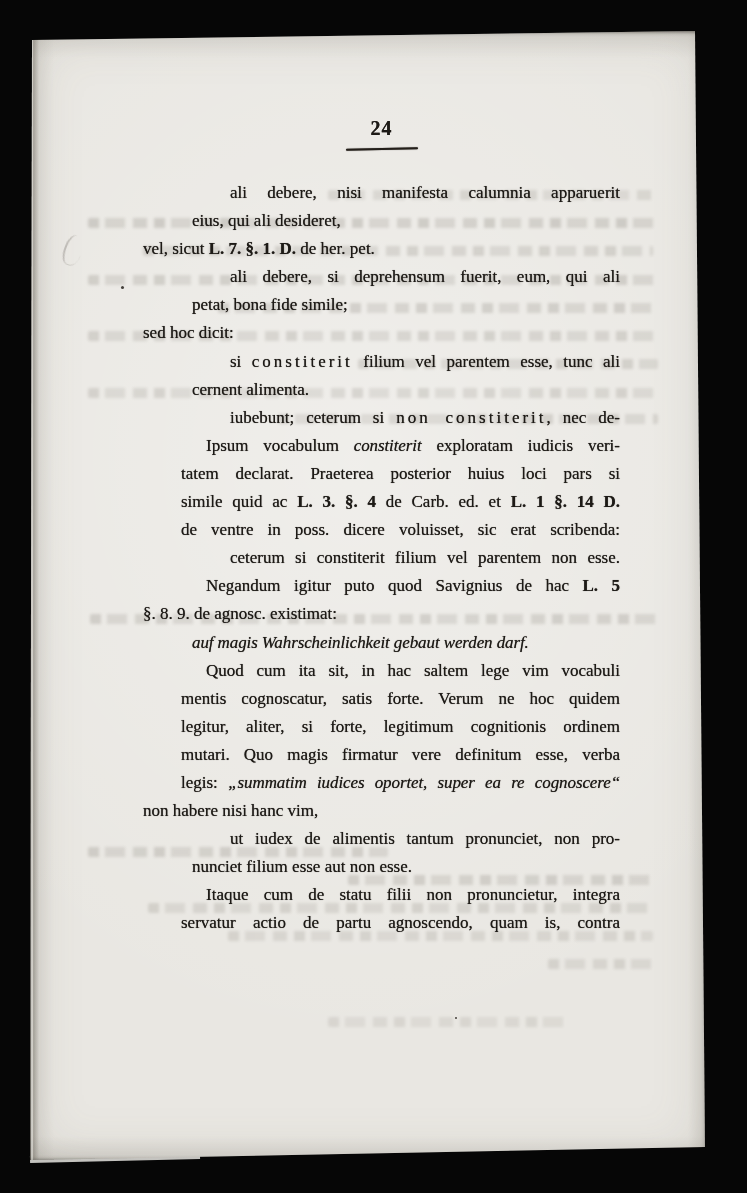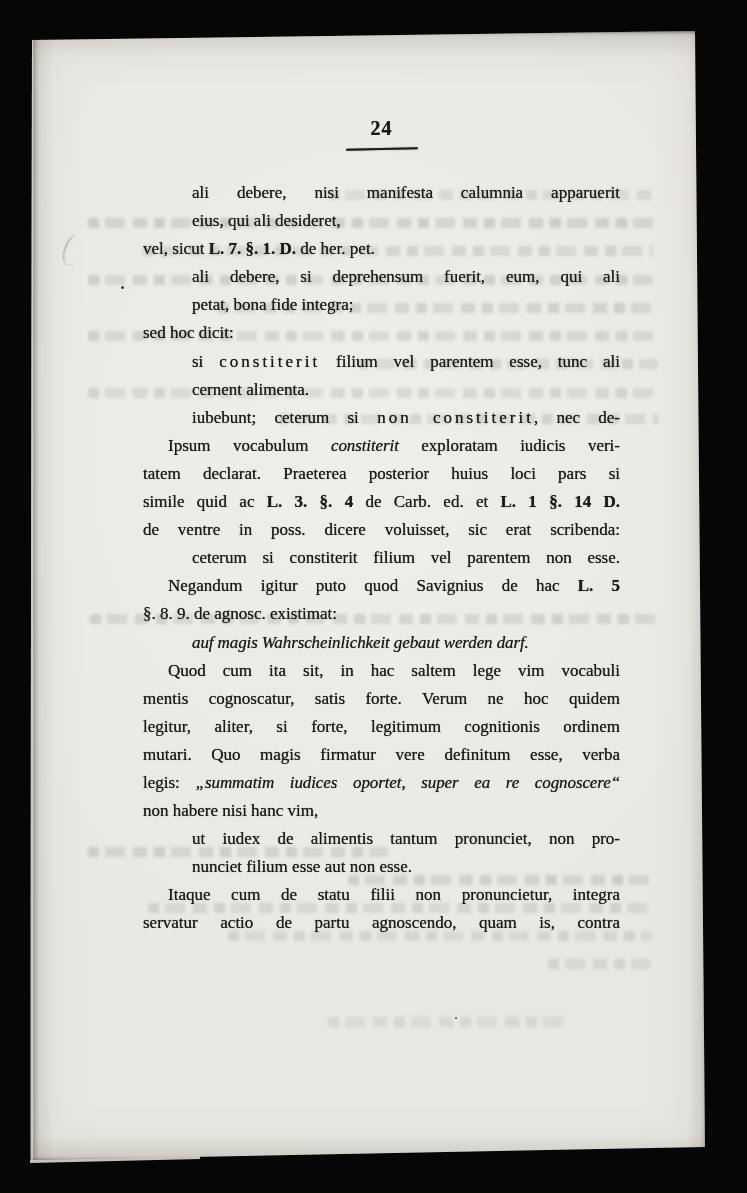--- a/index.html
+++ b/index.html
@@ -101,21 +101,21 @@
     font-size: 17px;
   }
   .line {
     height: 28.1px; line-height: 28.1px;
     white-space: nowrap;
     text-shadow: 0 0 0.7px rgba(29,26,22,0.85);
   }
   .ind-flush { padding-left: 0; font-family: Liberation Serif, serif; }
   .ind-para  { padding-left: 25px; }
   .ind-quote { padding-left: 49px; }
-  .just { text-align: justify; text-align-last: justify; }
+  .just { text-align: justify; text-align-last: justify; margin-left: 38px; }
   .seg-n { }
   .seg-i { font-style: italic; letter-spacing: -0.1px; }
   .seg-b { font-weight: bold; }
   .seg-ls { letter-spacing: 3px; }
 </style>
 </head>
 <body style="--paper: #e9e7e2; --ink: #1d1a16; background: rgb(6, 6, 6);">
 
 <div class="scan">
   <div class="under-sliver"></div>
@@ -147,21 +147,21 @@
     <div class="heading">
       <div class="page-number">24</div>
       <div class="head-rule"></div>
     </div>
 
     <div class="text-block">
         <div class="line ind-quote just"><span class="seg-n">ali debere, nisi manifesta calumnia apparuerit</span></div>
         <div class="line ind-quote"><span class="seg-n">eius, qui ali desideret,</span></div>
         <div class="line ind-flush"><span class="seg-n">vel, sicut </span><span class="seg-b">L. 7. §. 1. D.</span><span class="seg-n"> de her. pet.</span></div>
         <div class="line ind-quote just"><span class="seg-n">ali debere, si deprehensum fuerit, eum, qui ali</span></div>
-        <div class="line ind-quote"><span class="seg-n">petat, bona fide integra;</span></div>
+        <div class="line ind-quote"><span class="seg-n">petat, bona fide simile;</span></div>
         <div class="line ind-flush"><span class="seg-n">sed hoc dicit:</span></div>
         <div class="line ind-quote just"><span class="seg-n">si </span><span class="seg-ls">constiterit</span><span class="seg-n"> filium vel parentem esse, tunc ali</span></div>
         <div class="line ind-quote"><span class="seg-n">cernent alimenta.</span></div>
         <div class="line ind-quote just"><span class="seg-n">iubebunt; ceterum si </span><span class="seg-ls">non constiterit</span><span class="seg-n">, nec de-</span></div>
         <div class="line ind-para just"><span class="seg-n">Ipsum vocabulum </span><span class="seg-i">constiterit</span><span class="seg-n"> exploratam iudicis veri-</span></div>
         <div class="line ind-flush just"><span class="seg-n">tatem declarat. Praeterea posterior huius loci pars si</span></div>
         <div class="line ind-flush just"><span class="seg-n">simile quid ac </span><span class="seg-b">L. 3. §. 4</span><span class="seg-n"> de Carb. ed. et </span><span class="seg-b">L. 1 §. 14 D.</span></div>
         <div class="line ind-flush just"><span class="seg-n">de ventre in poss. dicere voluisset, sic erat scribenda:</span></div>
         <div class="line ind-quote just"><span class="seg-n">ceterum si constiterit filium vel parentem non esse.</span></div>
         <div class="line ind-para just"><span class="seg-n">Negandum igitur puto quod Savignius de hac </span><span class="seg-b">L. 5</span></div>

